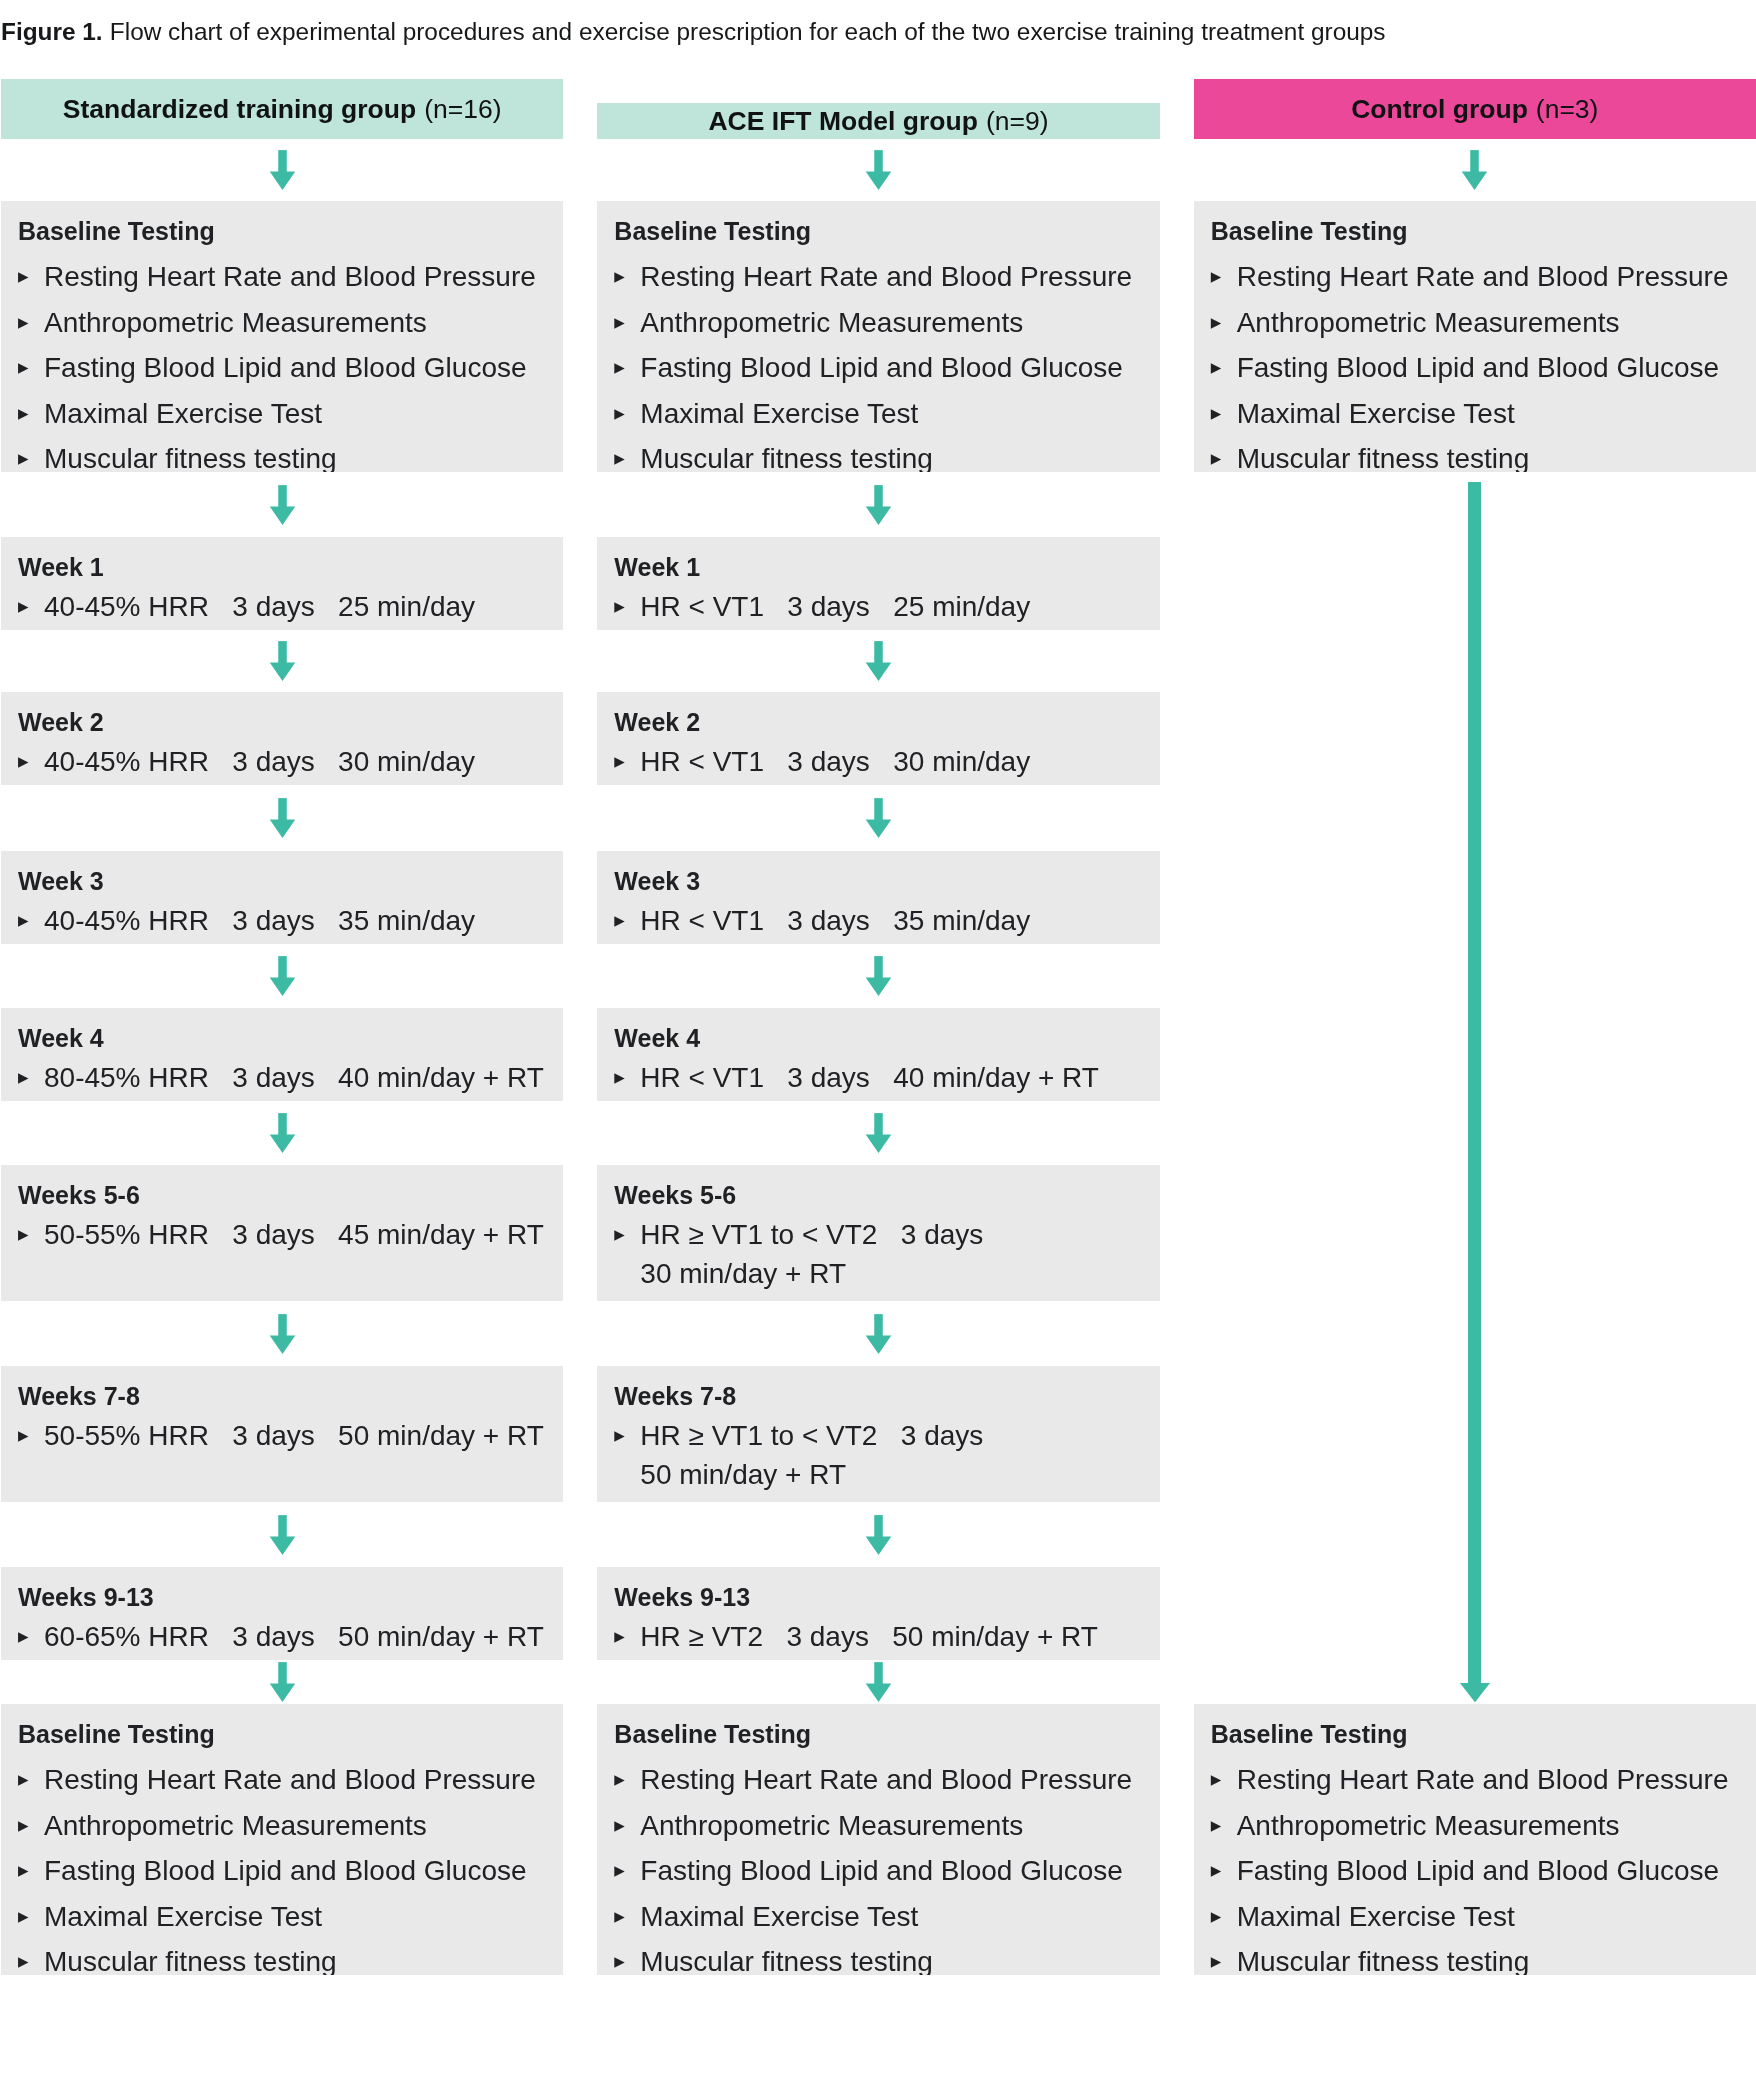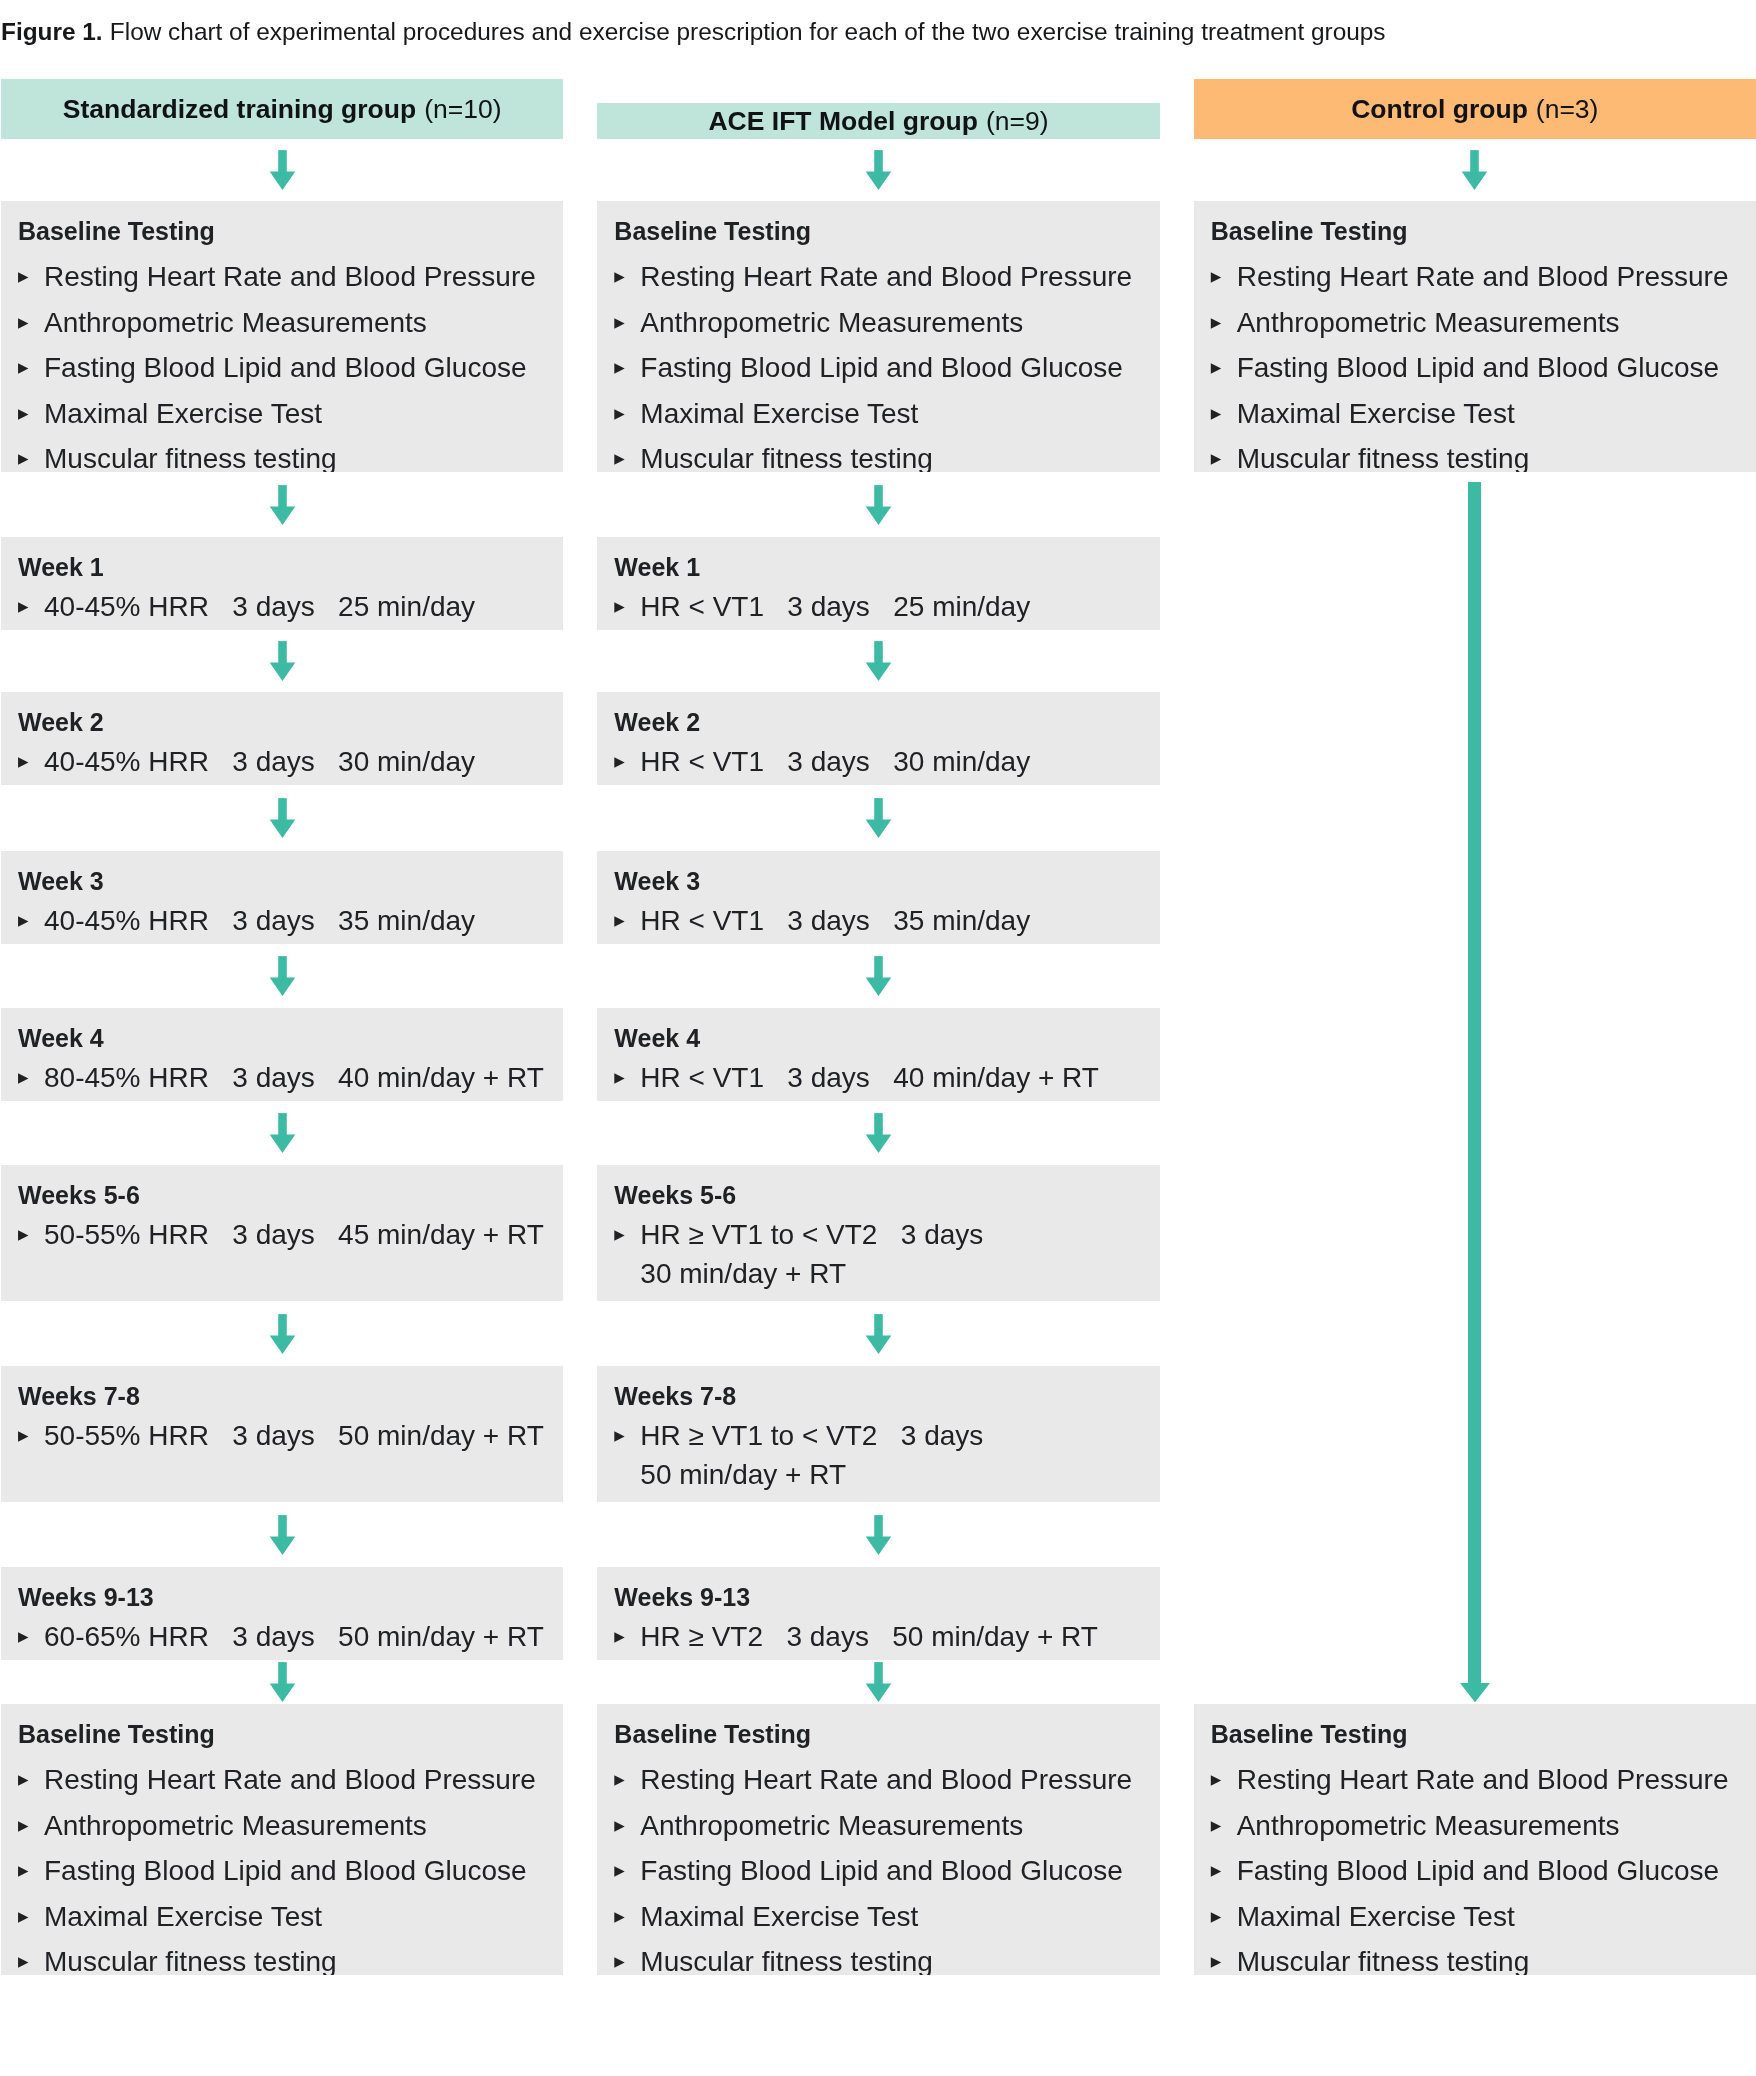--- a/index.html
+++ b/index.html
@@ -39,21 +39,21 @@
 <body>
 
 <div class="page">
   <p class="figtitle">
     <span class="fl">Figure 1.</span><span class="fc">Flow chart of experimental procedures and exercise prescription for each of the two exercise training treatment groups</span>
   </p>
 
   <div class="grid">
       <div class="hdr" style="grid-area: 1 / 1; background: rgb(191, 228, 218);">
         <span class="gname">Standardized training group</span>
-        <span class="gn">(n=10)</span>
+        <span class="gn">(n=16)</span>
       </div>
       <div class="arrowcell" style="grid-area: 2 / 1;">
         <svg width="27" height="40" viewBox="0 0 38 56">
           <rect x="13" y="0" width="12" height="32" fill="#3dbaa4"></rect>
           <polygon points="1,30 37,30 19,56" fill="#3dbaa4"></polygon>
         </svg>
       </div>
       <div class="box baseline" style="grid-area: 3 / 1; background: rgb(233, 233, 233);">
         <div class="box-title">Baseline Testing</div>
         <div class="bullet">
@@ -349,21 +349,21 @@
         </div>
         <div class="bullet">
           <span class="tri">▶</span>
           <span class="txt">Maximal Exercise Test</span>
         </div>
         <div class="bullet">
           <span class="tri">▶</span>
           <span class="txt">Muscular fitness testing</span>
         </div>
       </div>
-      <div class="hdr" style="grid-area: 1 / 3; background: #fdba74; justify-content: center;">
+      <div class="hdr" style="grid-area: 1 / 3; background: #ec4899; justify-content: center;">
         <span class="gname">Control group</span>
         <span class="gn">(n=3)</span>
       </div>
       <div class="arrowcell" style="grid-area: 2 / 3;">
         <svg width="27" height="40" viewBox="0 0 38 56">
           <rect x="13" y="0" width="12" height="32" fill="#3dbaa4"></rect>
           <polygon points="1,30 37,30 19,56" fill="#3dbaa4"></polygon>
         </svg>
       </div>
       <div class="box baseline" style="grid-area: 3 / 3; background: rgb(233, 233, 233);">

